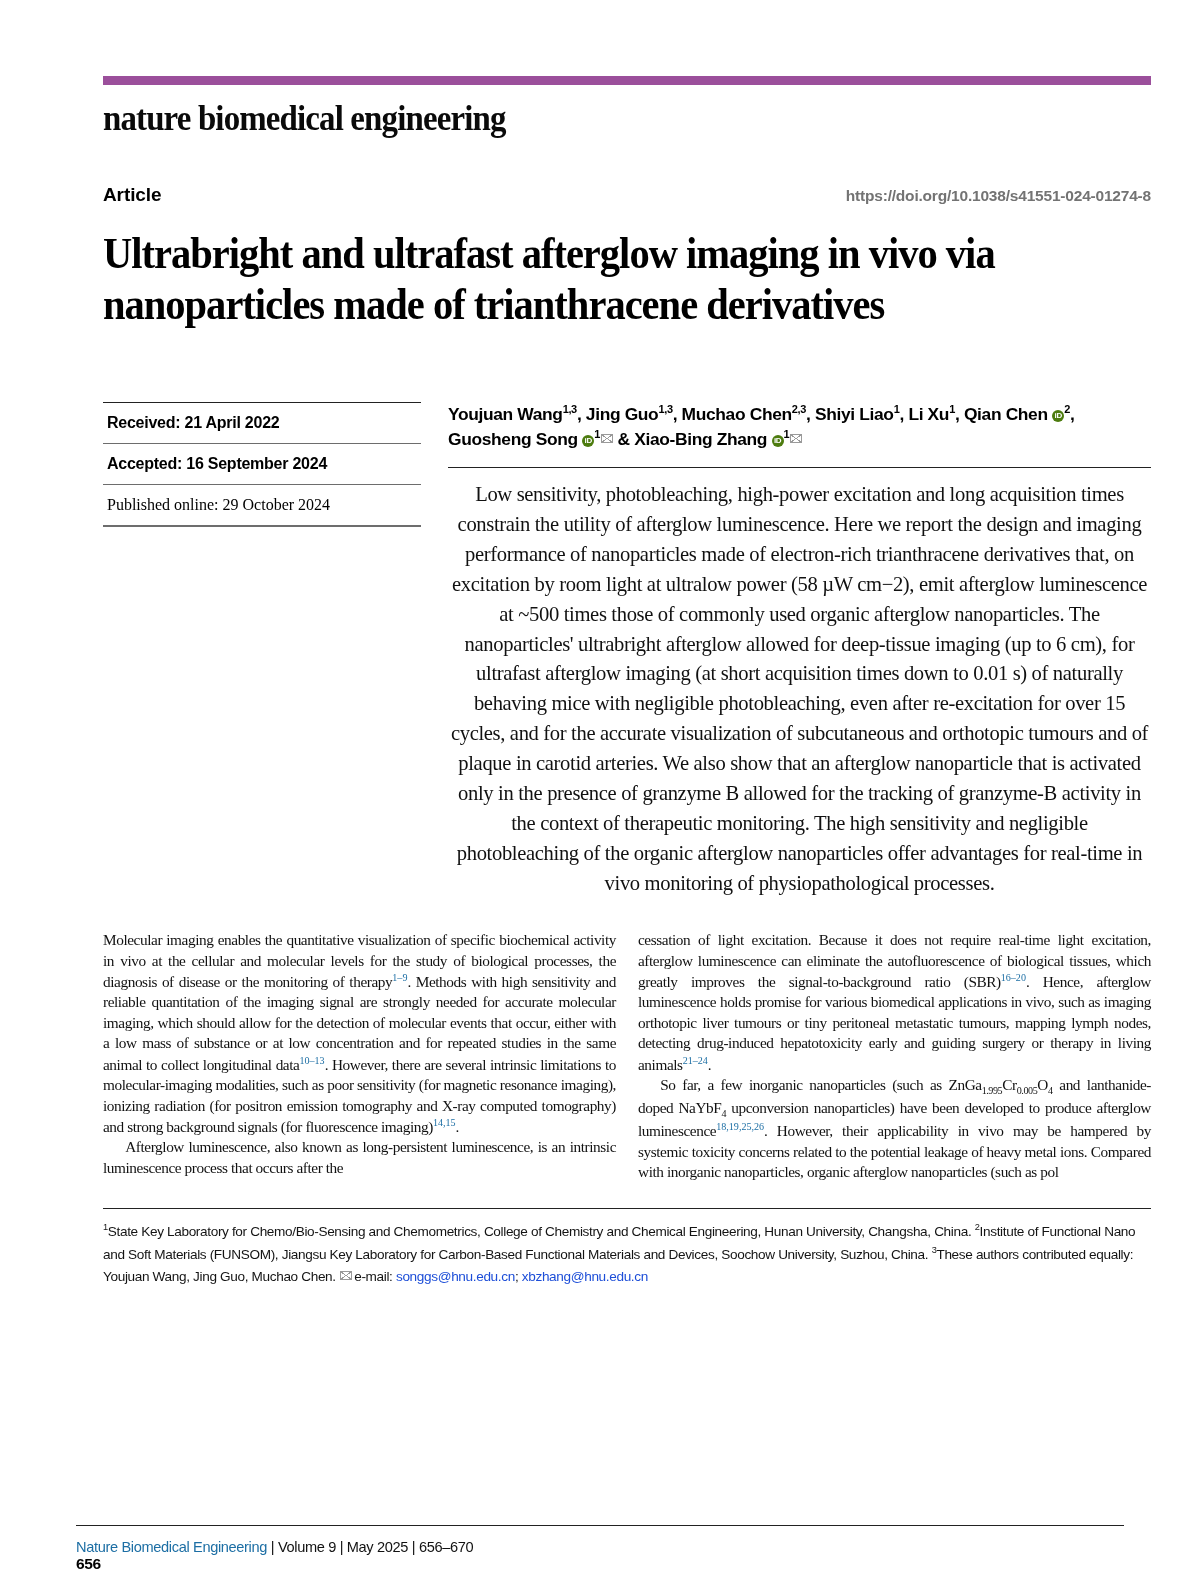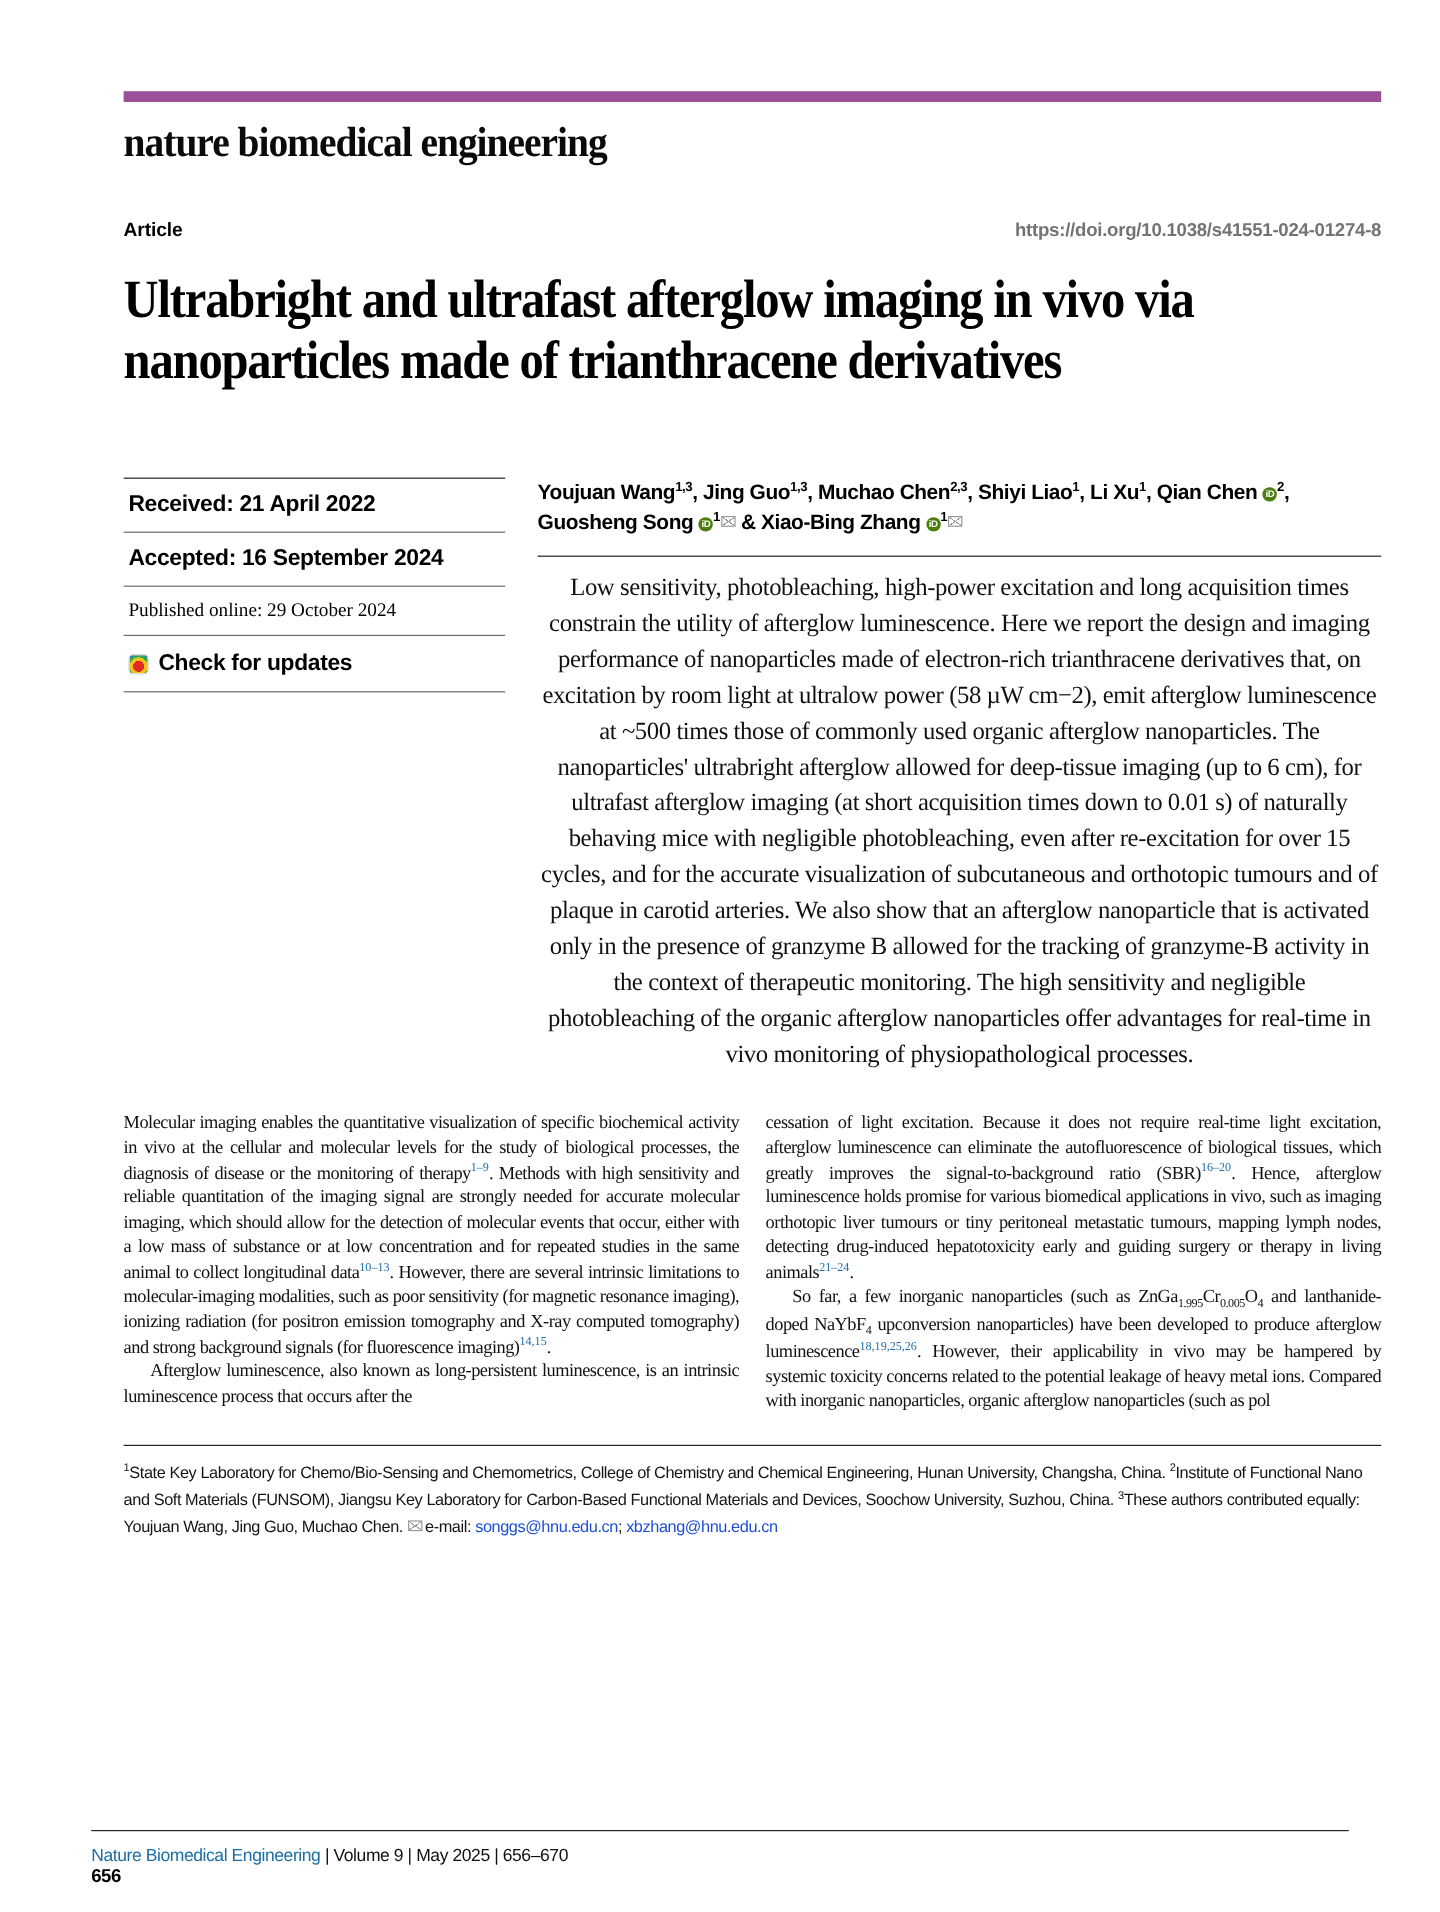--- a/index.html
+++ b/index.html
@@ -39,21 +39,21 @@
 
   
   .article-row{
     margin-top:46px;
     display:flex;
     align-items:baseline;
     justify-content:space-between;
     width:1048px;
   }
   .article-kicker{
-    font-size:16px;
+    font-size:19px;
     font-weight:700;
     letter-spacing:-0.1px;
   }
   .doi-link{
     font-size:15.5px;
     font-weight:700;
     color:#737373;
     text-decoration:none;
     letter-spacing:-0.2px;
   }
@@ -82,21 +82,21 @@
   .meta-col{
     width:336px;
     flex:0 0 336px;
     padding-right:18px;
     box-sizing:border-box;
   }
   .rule{height:1px;background:#222;width:100%;}
   .rule.light{background:#6d6d6d;}
   .meta-item{
     padding:11px 0 11px 4px;
-    font-size:19px;
+    font-size:16px;
     font-weight:700;
     letter-spacing:-0.25px;
   }
   .meta-item.plain{
     font-family:"Liberation Serif", serif;
     font-weight:400;
     font-size:16px;
     letter-spacing:0;
   }
   .meta-item.updates{
@@ -222,24 +222,20 @@
   <div class="meta-abstract">
 
     <div class="meta-col">
       <div class="rule"></div>
       <div class="meta-item">Received: 21 April 2022</div>
       <div class="rule light"></div>
       <div class="meta-item">Accepted: 16 September 2024</div>
       <div class="rule light"></div>
       <div class="meta-item plain">Published online: 29 October 2024</div>
       <div class="rule light"></div>
-      <div class="meta-item updates">
-        <span class="cfu-icon"></span>
-        <span>Check for updates</span>
-      </div>
       <div class="rule light"></div>
     </div>
 
     <div class="abs-col">
       <div class="authors">
         <span id="authors-line1">Youjuan Wang<sup>1,3</sup>, Jing Guo<sup>1,3</sup>, Muchao Chen<sup>2,3</sup>, Shiyi Liao<sup>1</sup>, Li Xu<sup>1</sup>, Qian Chen <span class="orcid">iD</span><sup>2</sup>, </span><br>
         <span id="authors-line2">Guosheng Song <span class="orcid">iD</span><sup>1</sup><span class="envel"></span> &amp; Xiao-Bing Zhang <span class="orcid">iD</span><sup>1</sup><span class="envel"></span></span>
       </div>
       <div class="rule"></div>
       <div class="abstract" id="abstract-text">Low sensitivity, photobleaching, high-power excitation and long acquisition times constrain the utility of afterglow luminescence. Here we report the design and imaging performance of nanoparticles made of electron-rich trianthracene derivatives that, on excitation by room light at ultralow power (58 µW cm−2), emit afterglow luminescence at ~500 times those of commonly used organic afterglow nanoparticles. The nanoparticles' ultrabright afterglow allowed for deep-tissue imaging (up to 6 cm), for ultrafast afterglow imaging (at short acquisition times down to 0.01 s) of naturally behaving mice with negligible photobleaching, even after re-excitation for over 15 cycles, and for the accurate visualization of subcutaneous and orthotopic tumours and of plaque in carotid arteries. We also show that an afterglow nanoparticle that is activated only in the presence of granzyme B allowed for the tracking of granzyme-B activity in the context of therapeutic monitoring. The high sensitivity and negligible photobleaching of the organic afterglow nanoparticles offer advantages for real-time in vivo monitoring of physiopathological processes.</div>

